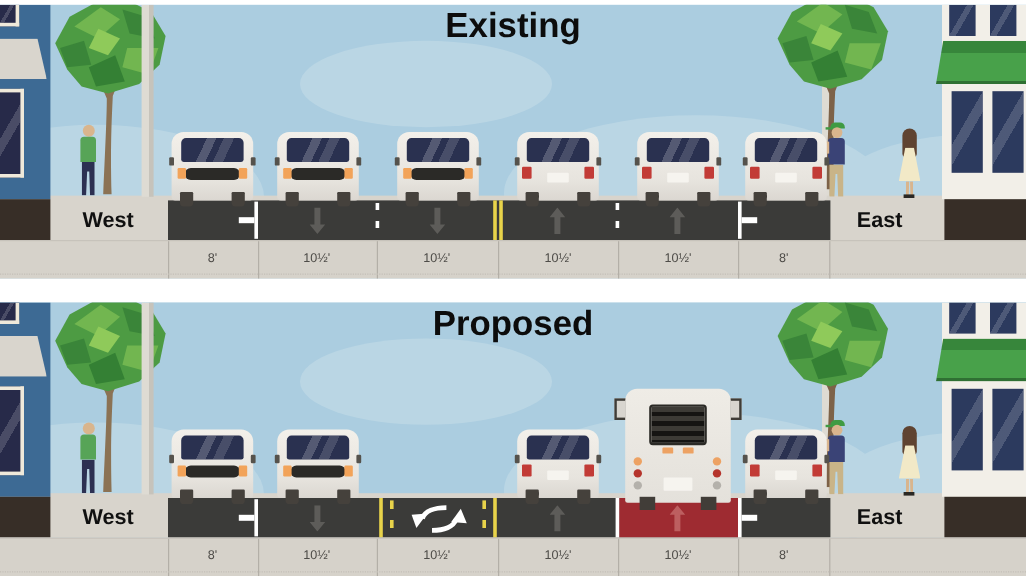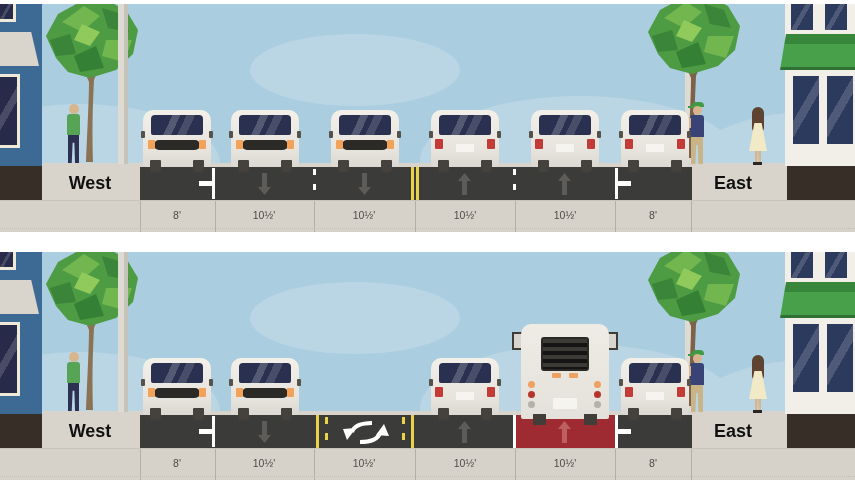--- a/index.html
+++ b/index.html
@@ -129,20 +129,21 @@
 <body>
 
 <div class="stage">
 
   <section class="panel p1">
     <div class="cloud" style="left:-60px;top:100px;width:280px;height:120px"></div>
     <div class="cloud" style="left:250px;top:30px;width:210px;height:72px"></div>
     <div class="cloud" style="left:420px;top:92px;width:320px;height:130px"></div>
     <div class="cloud" style="left:690px;top:108px;width:240px;height:110px"></div>
 
+    <h1 class="sec-title">Existing</h1>
 
     <div class="bld-l">
       <div class="facade"></div>
       <div class="win-top streak"></div>
       <div class="awn"></div>
       <div class="win-main streak"></div>
       <div class="base"></div>
     </div>
 
     <div class="bld-r">
@@ -312,20 +313,21 @@
       <div class="wlabel" style="left:653px">8'</div>
     </div>
   </section>
 
   <section class="panel p2">
     <div class="cloud" style="left:-60px;top:100px;width:280px;height:120px"></div>
     <div class="cloud" style="left:250px;top:30px;width:210px;height:72px"></div>
     <div class="cloud" style="left:420px;top:92px;width:320px;height:130px"></div>
     <div class="cloud" style="left:690px;top:108px;width:240px;height:110px"></div>
 
+    <h1 class="sec-title">Proposed</h1>
 
     <div class="bld-l">
       <div class="facade"></div>
       <div class="win-top streak"></div>
       <div class="awn"></div>
       <div class="win-main streak"></div>
       <div class="base"></div>
     </div>
 
     <div class="bld-r">

